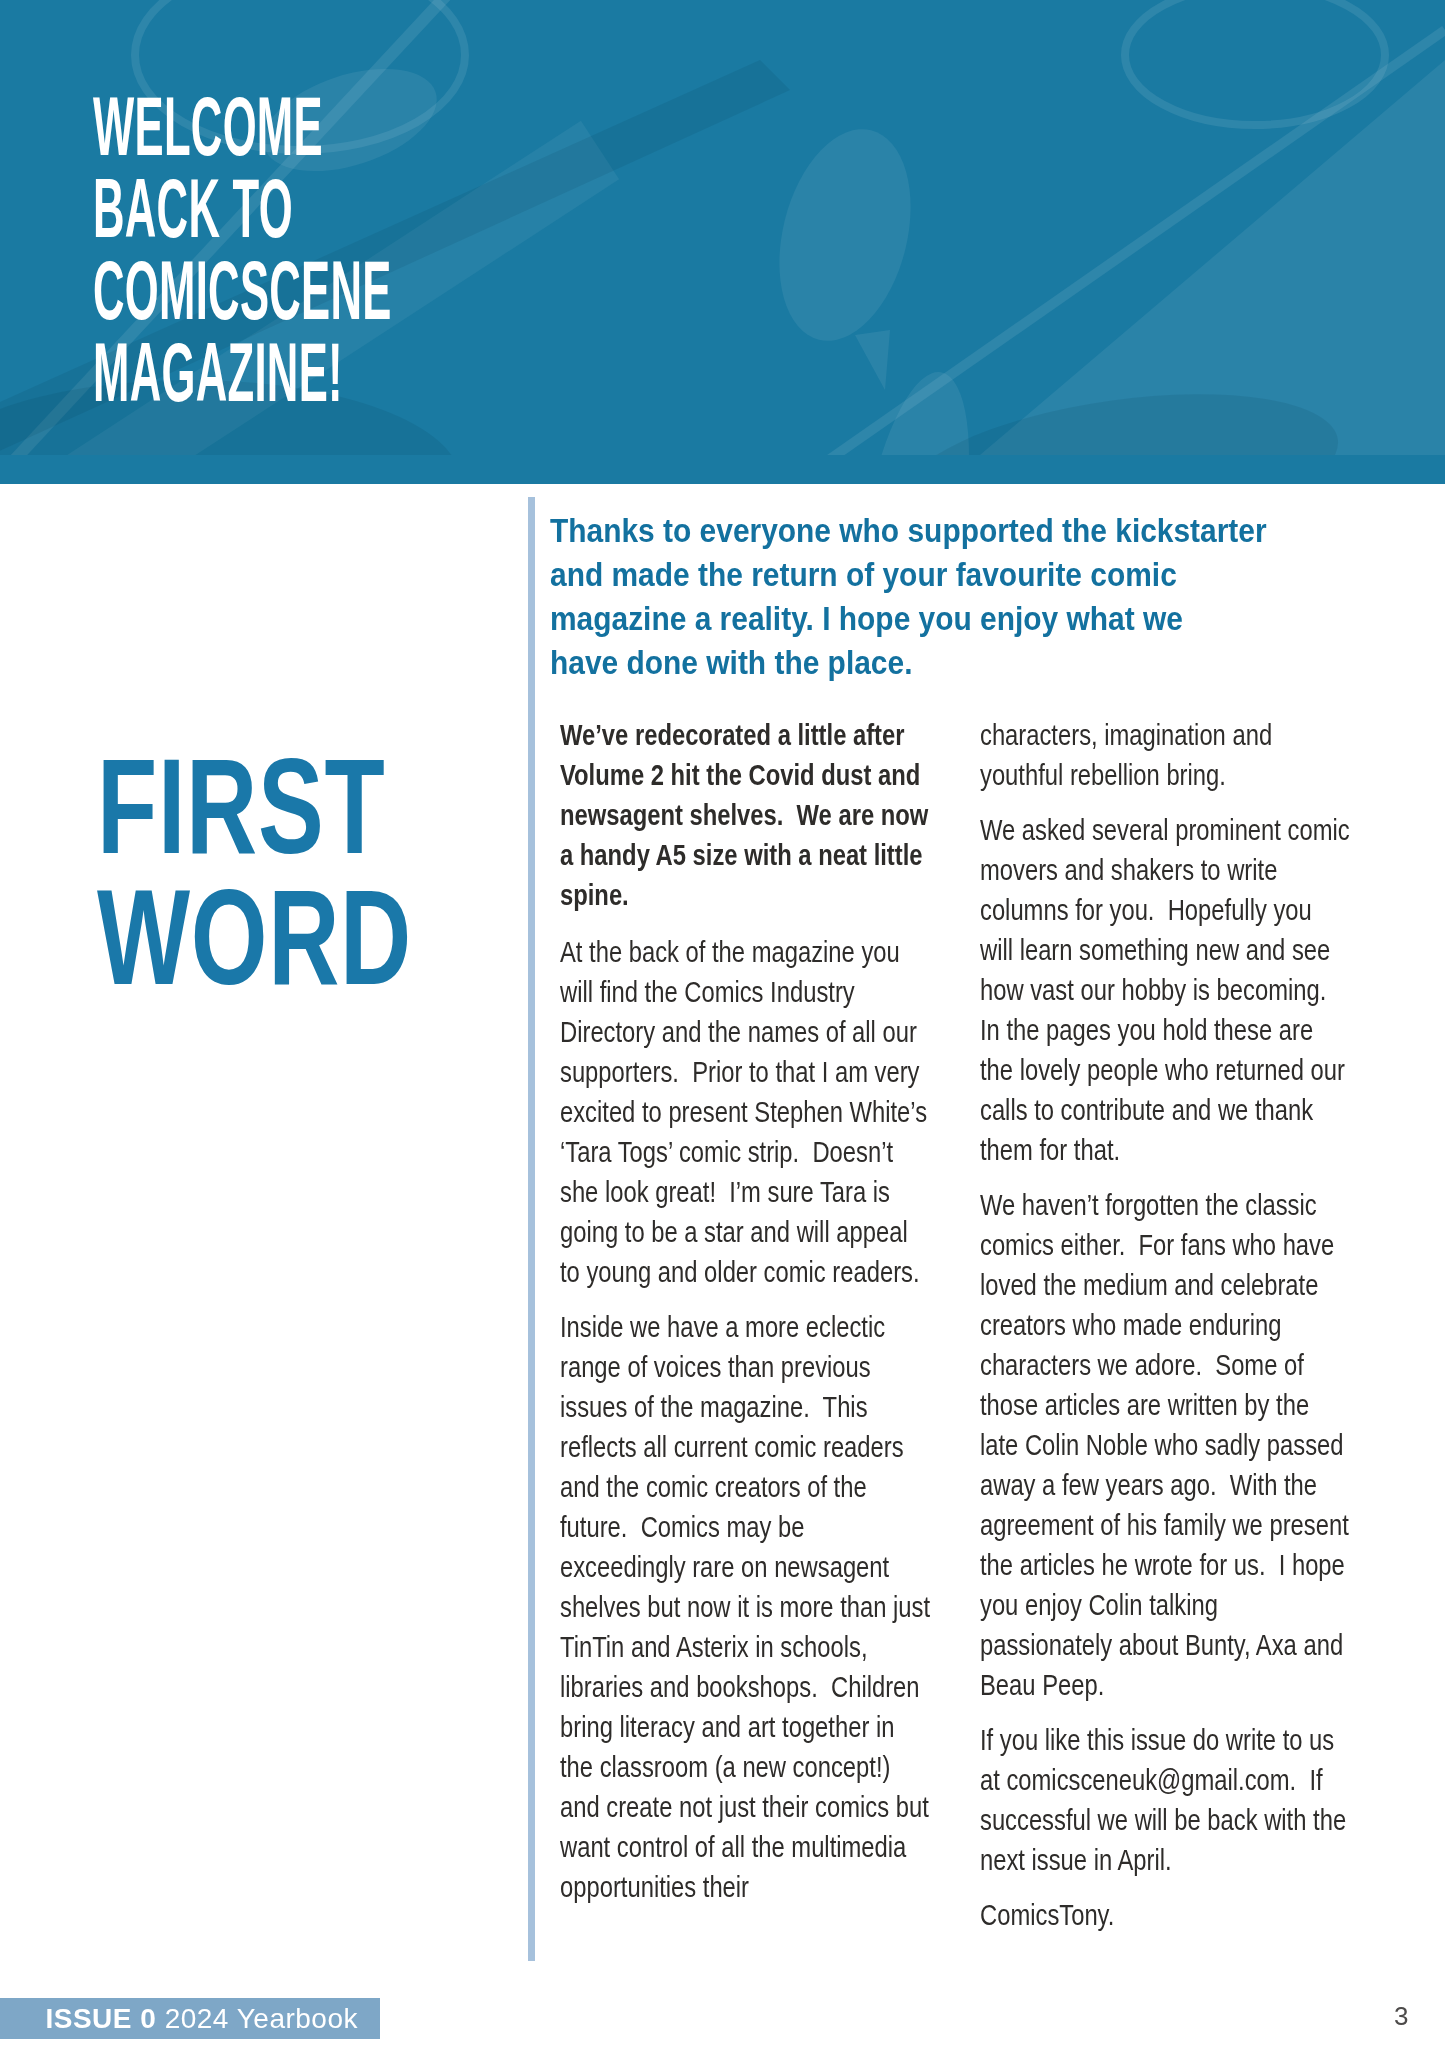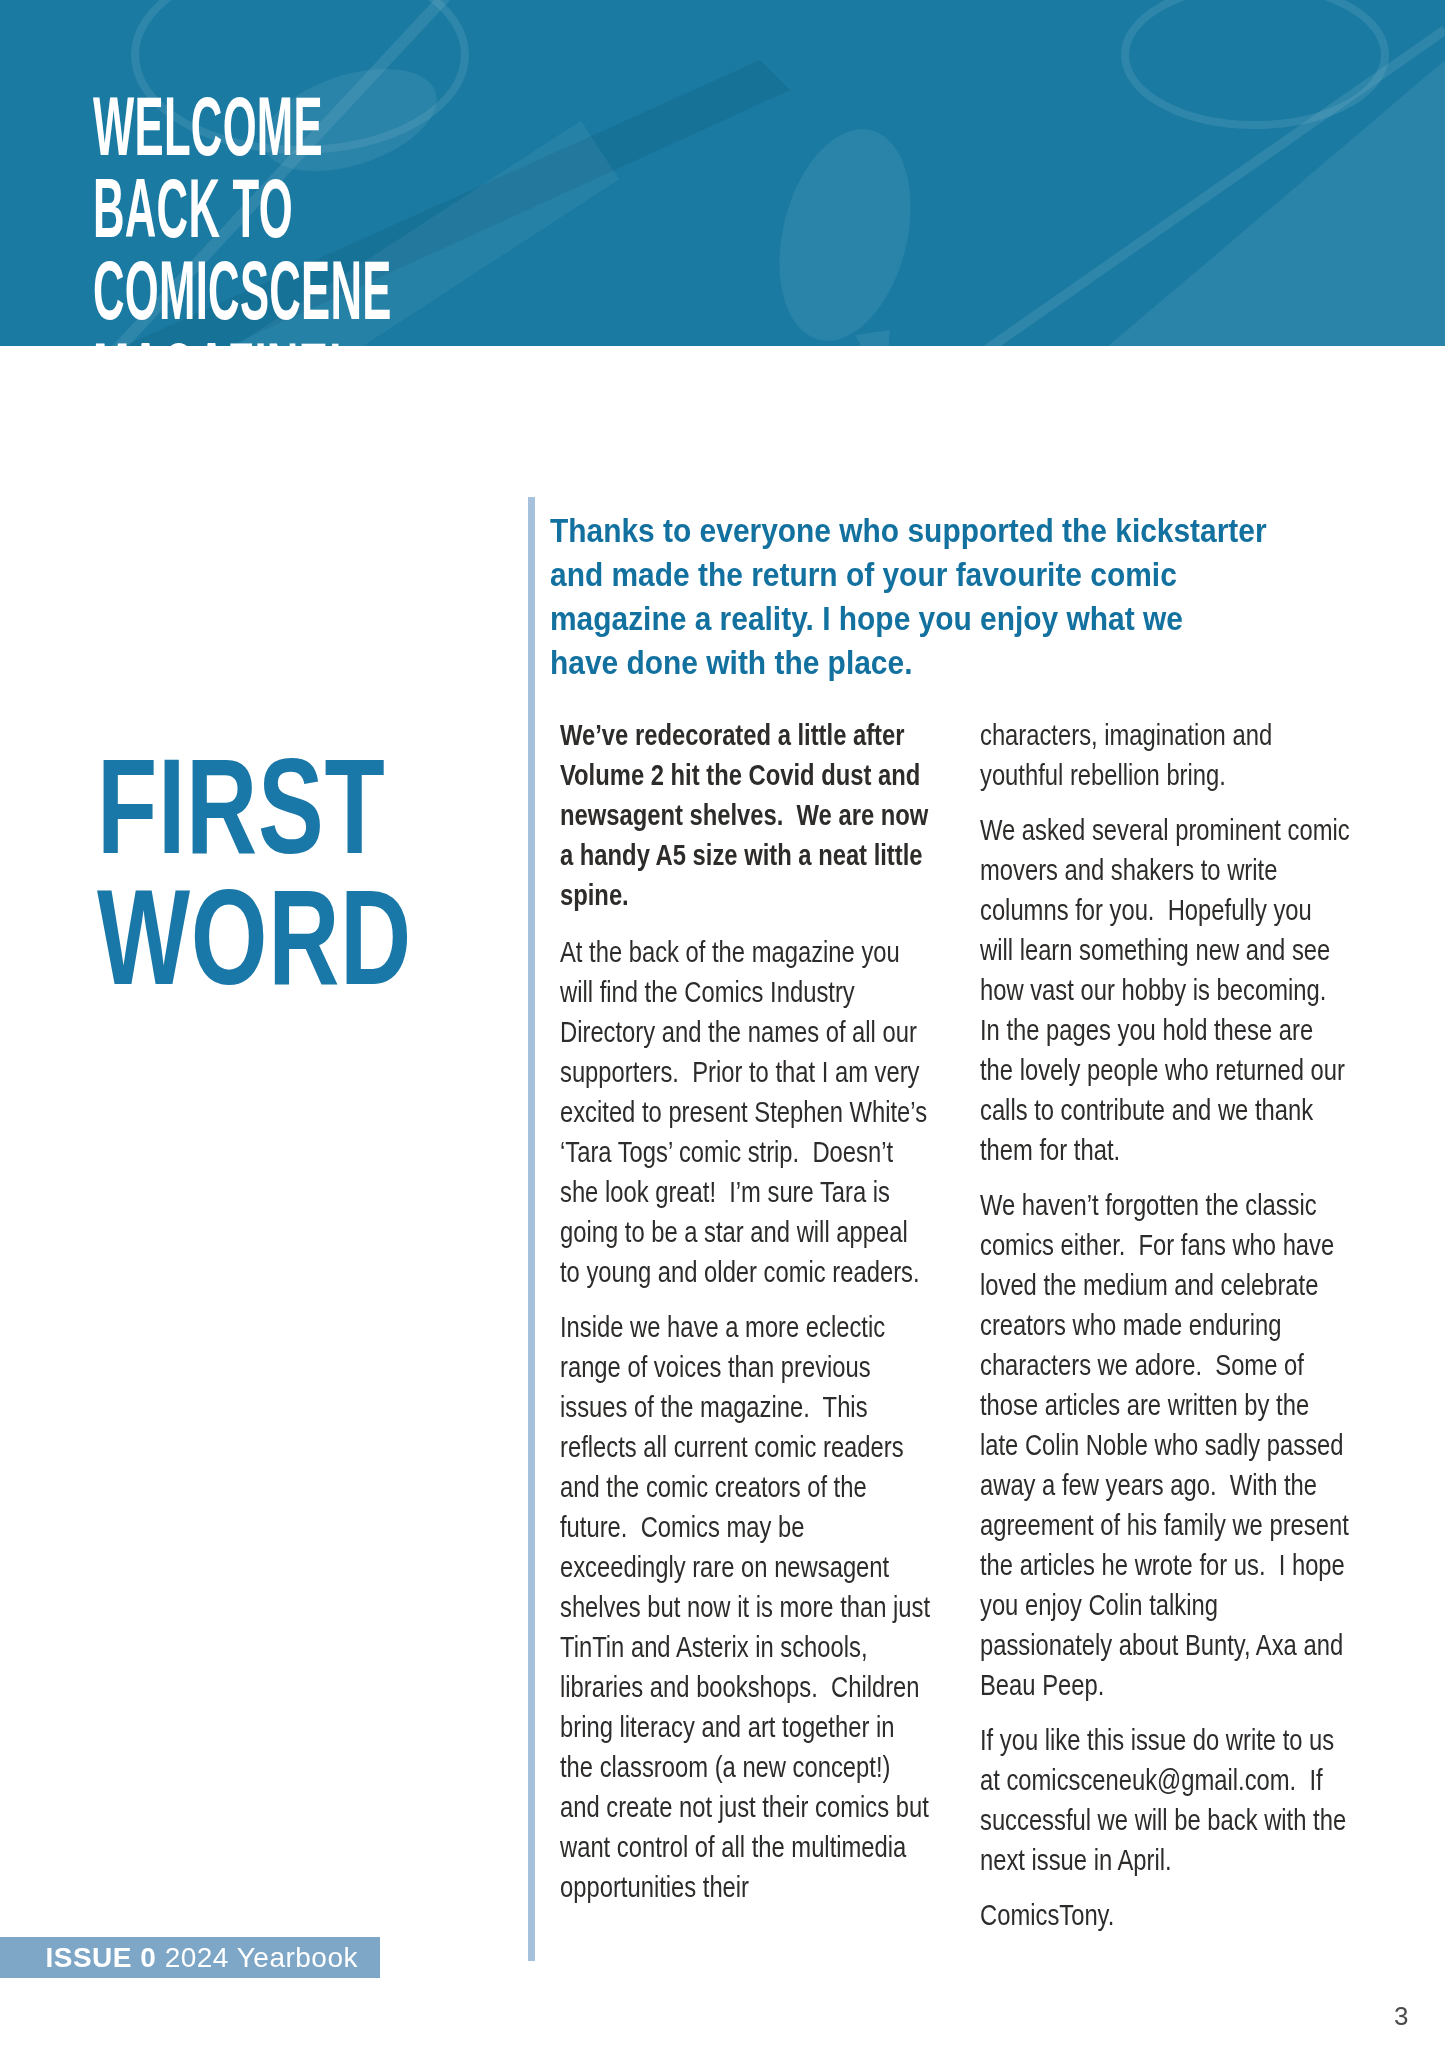--- a/index.html
+++ b/index.html
@@ -3,21 +3,21 @@
 <meta charset="utf-8">
 <style>
   html,body { margin:0; padding:0; background:#e8e8e8; }
   .page {
     position:relative; width:1445px; height:2057px; background:#ffffff;
     font-family:"Liberation Sans", sans-serif; overflow:hidden; margin:0 auto;
   }
 
   
   .header-band {
-    position:absolute; left:0; top:0; width:1445px; height:346px;
+    position:absolute; left:0; top:0; width:1445px; height:484px;
     background:#1a7aa2; overflow:hidden;
   }
   .header-art { position:absolute; left:0; top:0; width:1445px; height:455px; }
   .header-title {
     position:absolute; left:93px; top:85px;
     color:#ffffff; font-weight:bold; font-size:84px; line-height:82px;
     transform:scaleX(0.52); transform-origin:left top; white-space:nowrap;
     letter-spacing:0.5px;
   }
 
@@ -46,21 +46,21 @@
     color:#2e2c2a; font-size:29px; line-height:40px;
     transform:scaleX(0.82); transform-origin:left top;
   }
   .col p { margin:0 0 15px 0; white-space:pre-wrap; }
   .col p.lead { font-weight:bold; margin-bottom:17px; }
   .col-left  { left:560px; width:452px; }
   .col-right { left:980px; width:452px; }
 
   
   .issue-badge {
-    position:absolute; left:0; top:1937px; width:380px; height:41px;
+    position:absolute; left:0; top:1998px; width:380px; height:41px;
     background:#7ea7c7; color:#ffffff; font-size:28px; line-height:41px;
     text-align:right; padding-right:22px; box-sizing:border-box;
     letter-spacing:0.5px;
   }
   .issue-label { font-weight:bold; }
   .page-number {
     position:absolute; left:1394px; top:2001px;
     color:#4d4b4a; font-size:26px; line-height:30px;
   }
 </style>

